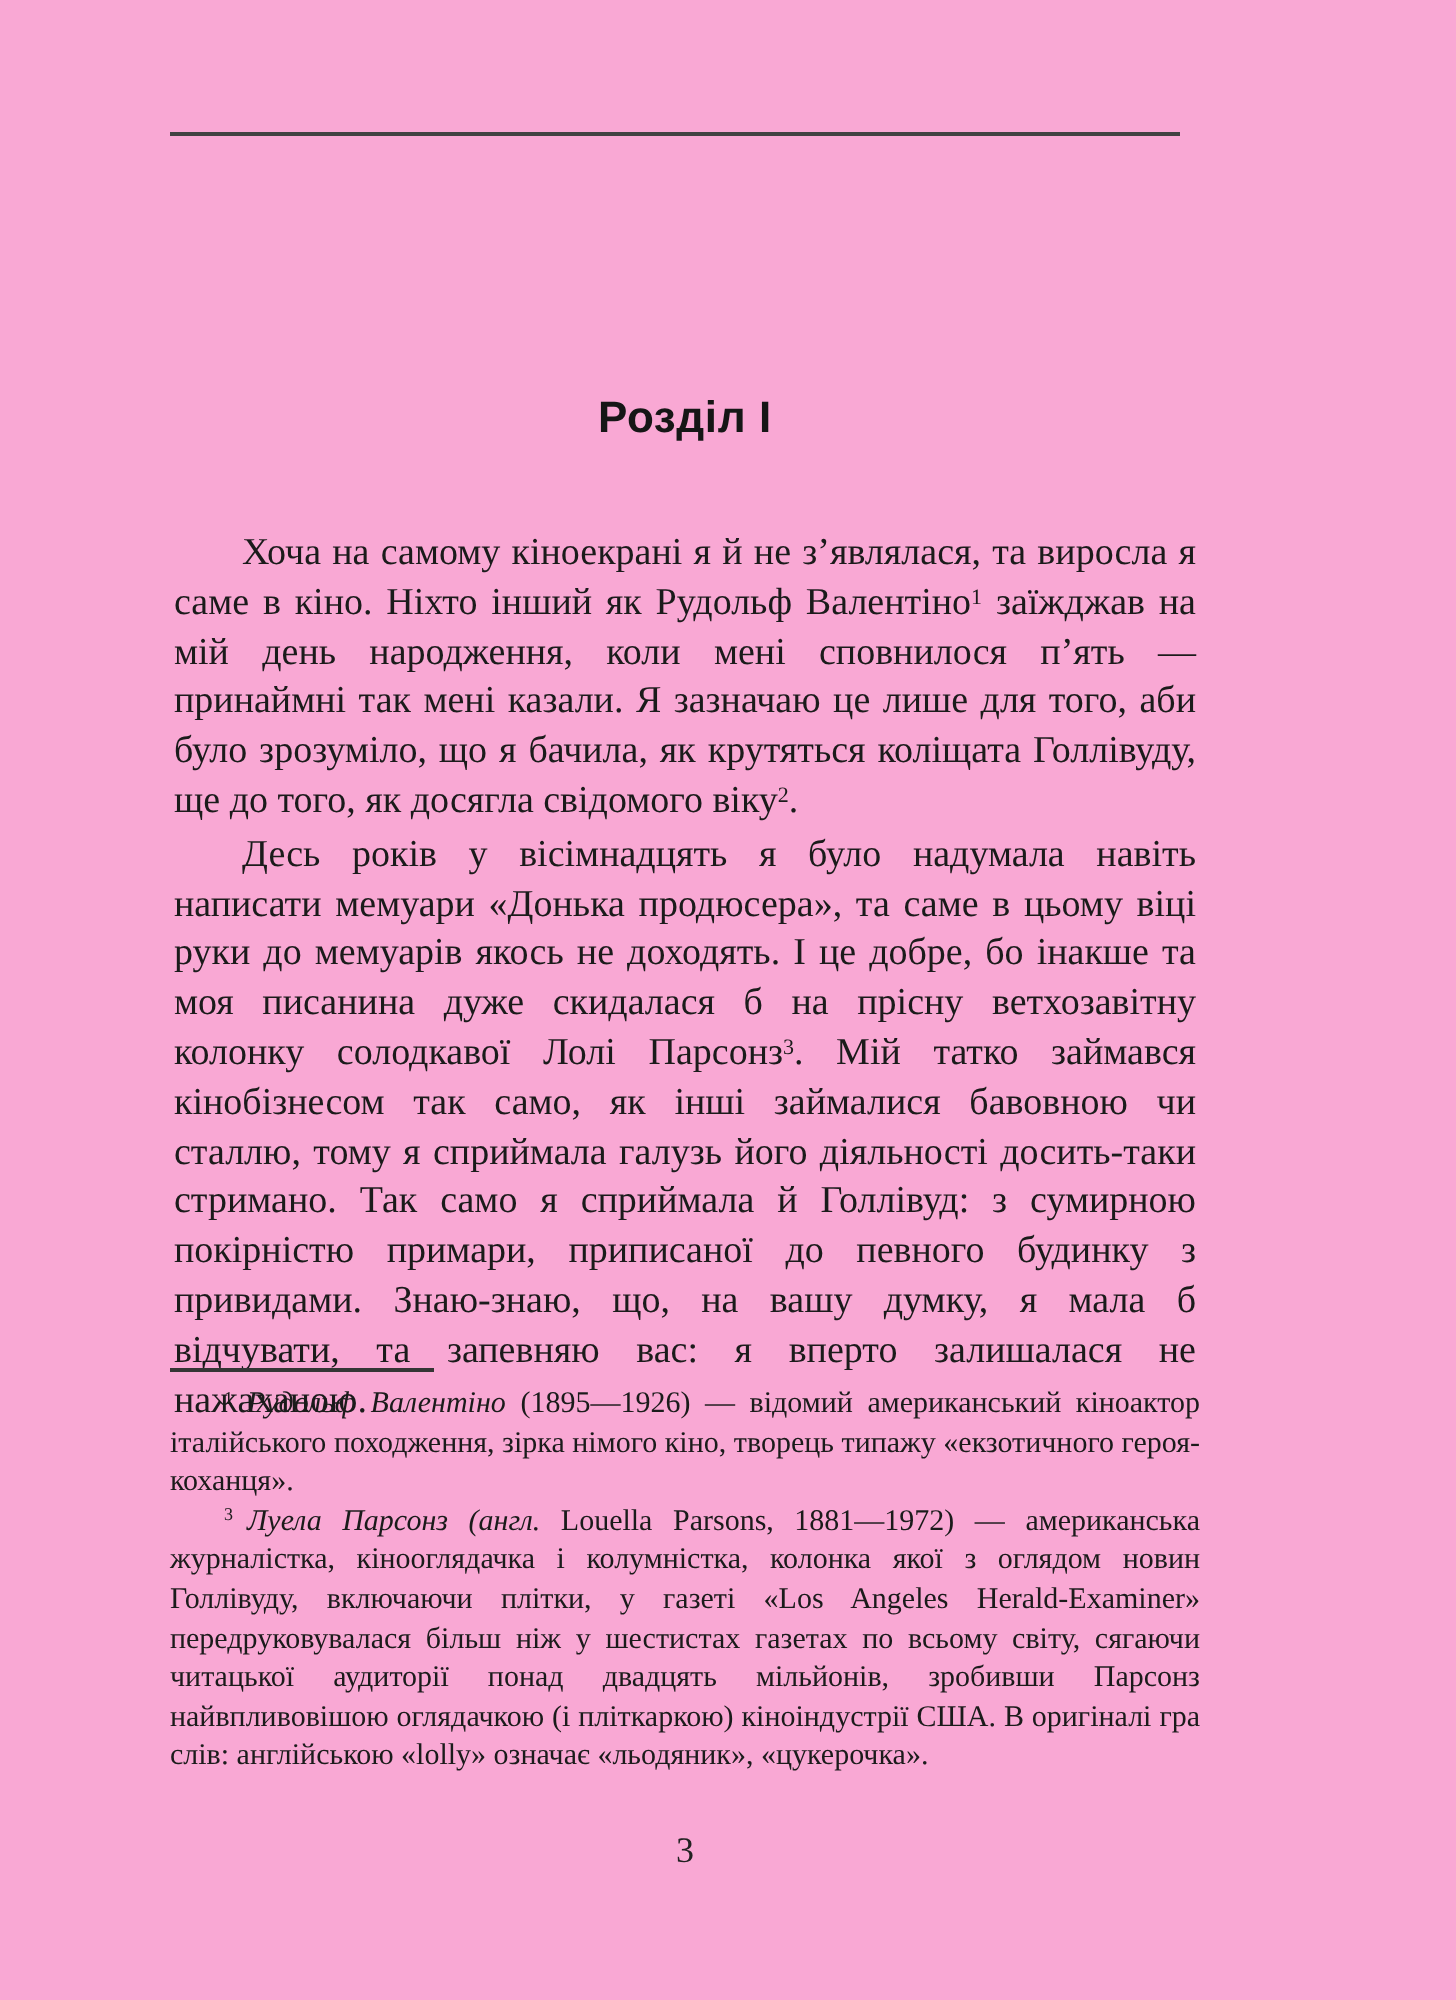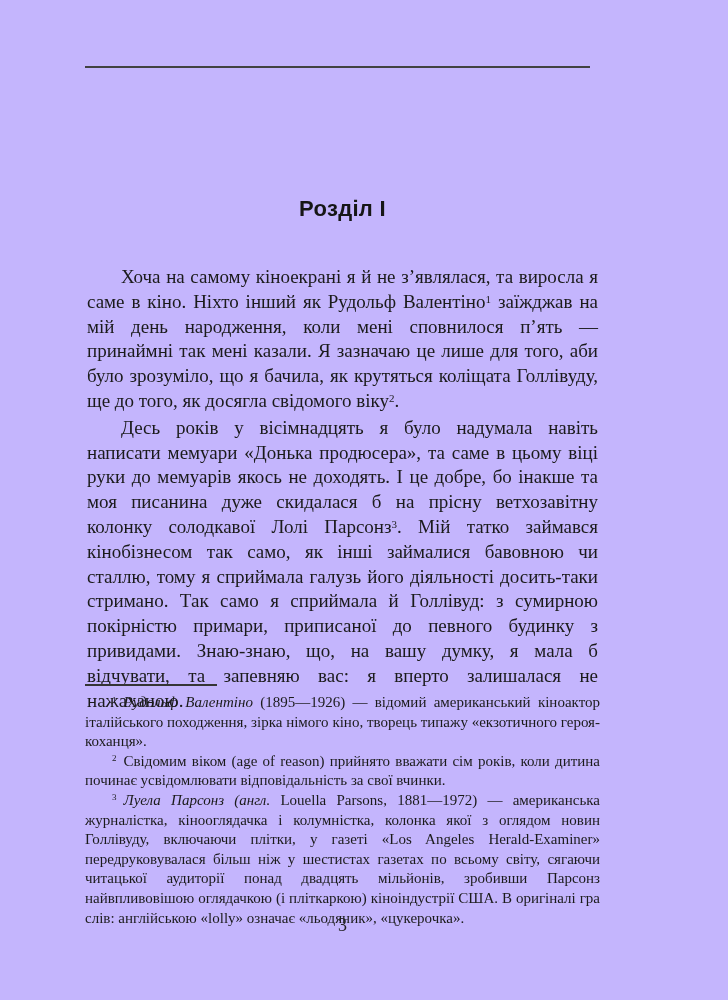--- a/index.html
+++ b/index.html
@@ -5,21 +5,21 @@
   * { box-sizing: border-box; }
   html, body { margin: 0; padding: 0; }
   body {
     width: 728px; height: 1000px;
     background: #ffffff;
     font-family: "Liberation Serif", serif;
   }
   .page {
     position: relative;
     width: 728px; height: 1000px;
-    background: #c4b5fd;
+    background: #f9a8d4;
     overflow: hidden;
   }
   .top-rule {
     position: absolute;
     left: 85px; top: 66px;
     width: 505px; height: 2px;
     background: #424242;
   }
   .chapter-title {
     position: absolute;
@@ -96,19 +96,18 @@
   <h1 class="chapter-title">Розділ I</h1>
 
   <div class="body-text">
     <p><span>Хоча на самому кіноекрані я й не з’являлася, та виросла я саме в кіно. Ніхто інший як Рудольф Валентіно</span><sup class="ref">1</sup><span> заїжджав на мій день народження, коли мені сповнилося п’ять — принаймні так мені казали. Я зазначаю це лише для того, аби було зрозуміло, що я бачила, як крутяться коліщата Голлівуду, ще до того, як досягла свідомого віку</span><sup class="ref">2</sup><span>.</span></p>
     <p><span>Десь років у вісімнадцять я було надумала навіть написати мемуари «Донька продюсера», та саме в цьому віці руки до мемуарів якось не доходять. І це добре, бо інакше та моя писанина дуже скидалася б на прісну ветхозавітну колонку солодкавої Лолі Парсонз</span><sup class="ref">3</sup><span>. Мій татко займався кінобізнесом так само, як інші займалися бавовною чи сталлю, тому я сприймала галузь його діяльності досить-таки стримано. Так само я сприймала й Голлівуд: з сумирною покірністю примари, приписаної до певного будинку з привидами. Знаю-знаю, що, на вашу думку, я мала б відчувати, та запевняю вас: я вперто залишалася не нажаханою.</span></p>
   </div>
 
   <div class="footnotes">
     <div class="fn-rule"></div>
     <p class="footnote"><sup class="fn-mark">1</sup><i class="fn-lead">Рудольф Валентіно</i><span> (1895—1926) — відомий американський кіноактор італійського походження, зірка німого кіно, творець типажу «екзотичного героя-коханця».</span></p>
-    <p class="footnote"><sup class="fn-mark">2</sup><i class="fn-lead"></i><span>Свідомим віком (age of reason) прийнято вважати сім років, коли дитина починає усвідомлювати відповідальність за свої вчинки.</span></p>
     <p class="footnote"><sup class="fn-mark">3</sup><i class="fn-lead">Луела Парсонз (англ. </i><span>Louella Parsons, 1881—1972) — американська журналістка, кінооглядачка і колумністка, колонка якої з оглядом новин Голлівуду, включаючи плітки, у газеті «Los Angeles Herald-Examiner» передруковувалася більш ніж у шестистах газетах по всьому світу, сягаючи читацької аудиторії понад двадцять мільйонів, зробивши Парсонз найвпливовішою оглядачкою (і пліткаркою) кіноіндустрії США. В оригіналі гра слів: англійською «lolly» означає «льодяник», «цукерочка».</span></p>
   </div>
 
   <div class="page-number">3</div>
 
 </div>
 
 </body></html>

